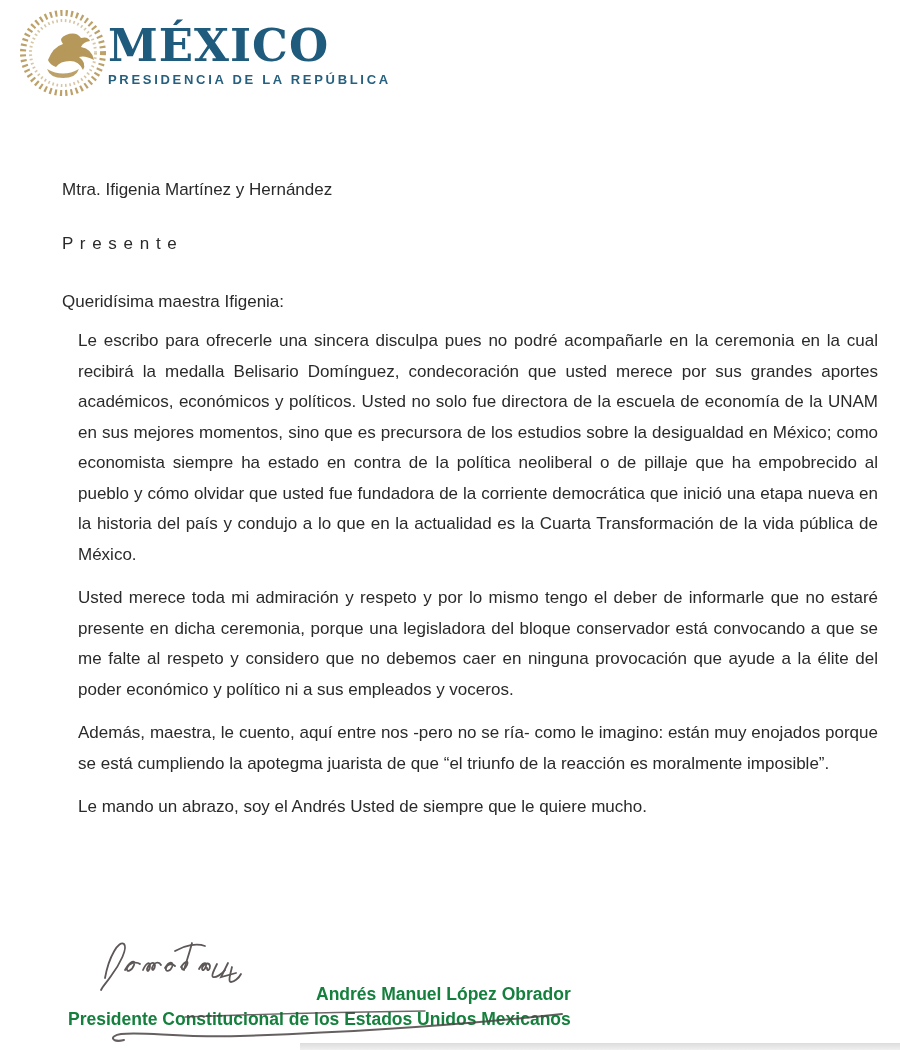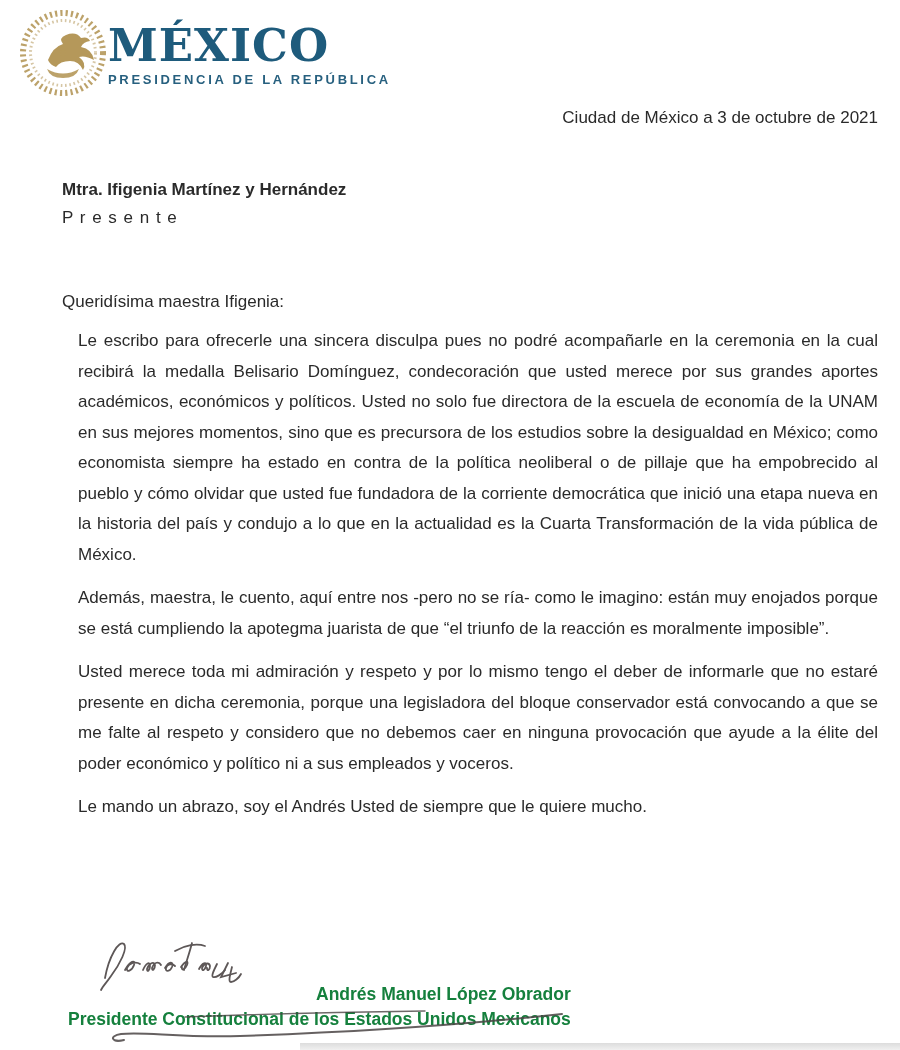--- a/index.html
+++ b/index.html
@@ -34,22 +34,22 @@
   }
 
   
   .date-line {
     position: absolute; top: 108px; left: 60px; width: 818px;
     text-align: right; font-size: 17px;
   }
 
   
   .recipient { position: absolute; top: 176px; left: 62px; font-size: 17px; line-height: 28px; }
-  .recipient-name { font-weight: 700; }
-  .recipient-presente { letter-spacing: 1px; }
+  .recipient-name { font-weight: 400; }
+  .recipient-presente { letter-spacing: 1px; margin-top: 26px; }
 
   
   .salutation { position: absolute; top: 292px; left: 62px; font-size: 17px; }
 
   
   .body-text {
     position: absolute; top: 326px; left: 62px; width: 816px;
     font-size: 17px; line-height: 30.5px; text-align: justify;
   }
   .body-text p { margin: 0 0 13px 16px; }
@@ -81,33 +81,32 @@
         <path d="M29 61 q16 9 32 0 q-3 9 -16 9 q-13 0 -16 -9 z" opacity="0.9"></path>
         <circle cx="45" cy="45" r="3" opacity="0.8"></circle>
       </g>
     </svg>
     <div class="brand-block">
       <div class="brand">MÉXICO</div>
       <div class="subbrand">PRESIDENCIA DE LA REPÚBLICA</div>
     </div>
   </div>
 
-  <div class="date-line">Ciudad de México a 3 de octubre de 2021</div>
 
   <div class="recipient">
     <div class="recipient-name">Mtra. Ifigenia Martínez y Hernández</div>
     <div class="recipient-presente">P r e s e n t e</div>
   </div>
 
   <div class="salutation">Queridísima maestra Ifigenia:</div>
 
   <div class="body-text">
     <p>Le escribo para ofrecerle una sincera disculpa pues no podré acompañarle en la ceremonia en la cual recibirá la medalla Belisario Domínguez, condecoración que usted merece por sus grandes aportes académicos, económicos y políticos. Usted no solo fue directora de la escuela de economía de la UNAM en sus mejores momentos, sino que es precursora de los estudios sobre la desigualdad en México; como economista siempre ha estado en contra de la política neoliberal o de pillaje que ha empobrecido al pueblo y cómo olvidar que usted fue fundadora de la corriente democrática que inició una etapa nueva en la historia del país y condujo a lo que en la actualidad es la Cuarta Transformación de la vida pública de México.</p>
+    <p>Usted merece toda mi admiración y respeto y por lo mismo tengo el deber de informarle que no estaré presente en dicha ceremonia, porque una legisladora del bloque conservador está convocando a que se me falte al respeto y considero que no debemos caer en ninguna provocación que ayude a la élite del poder económico y político ni a sus empleados y voceros.</p>
     <p>Además, maestra, le cuento, aquí entre nos -pero no se ría- como le imagino: están muy enojados porque se está cumpliendo la apotegma juarista de que “el triunfo de la reacción es moralmente imposible”.</p>
-    <p>Usted merece toda mi admiración y respeto y por lo mismo tengo el deber de informarle que no estaré presente en dicha ceremonia, porque una legisladora del bloque conservador está convocando a que se me falte al respeto y considero que no debemos caer en ninguna provocación que ayude a la élite del poder económico y político ni a sus empleados y voceros.</p>
     <p>Le mando un abrazo, soy el Andrés Usted de siempre que le quiere mucho.</p>
   </div>
 
   <svg class="signature-scrawl" width="185" height="56" viewBox="0 0 185 56" aria-hidden="true">
     <g fill="none" stroke="#474040" stroke-width="1.8" stroke-linecap="round" opacity="0.88">
       <path d="M10 42 C14 20 24 4 29 8 C33 12 25 28 16 40 C12 46 8 50 6 54"></path>
       <path d="M30 34 C35 25 41 23 39 29 C37 35 31 37 32 32 C34 27 41 25 45 28"></path>
       <path d="M48 34 C51 27 55 25 55 30 C55 34 52 37 52 33 C54 27 59 25 60 29 C60 33 57 36 57 32 C59 26 64 25 66 29"></path>
       <path d="M70 32 C74 25 79 25 77 31 C75 36 70 36 71 32 C72 28 77 27 80 30"></path>
       <path d="M86 31 C90 25 94 24 92 29 C90 34 86 35 87 31"></path>

